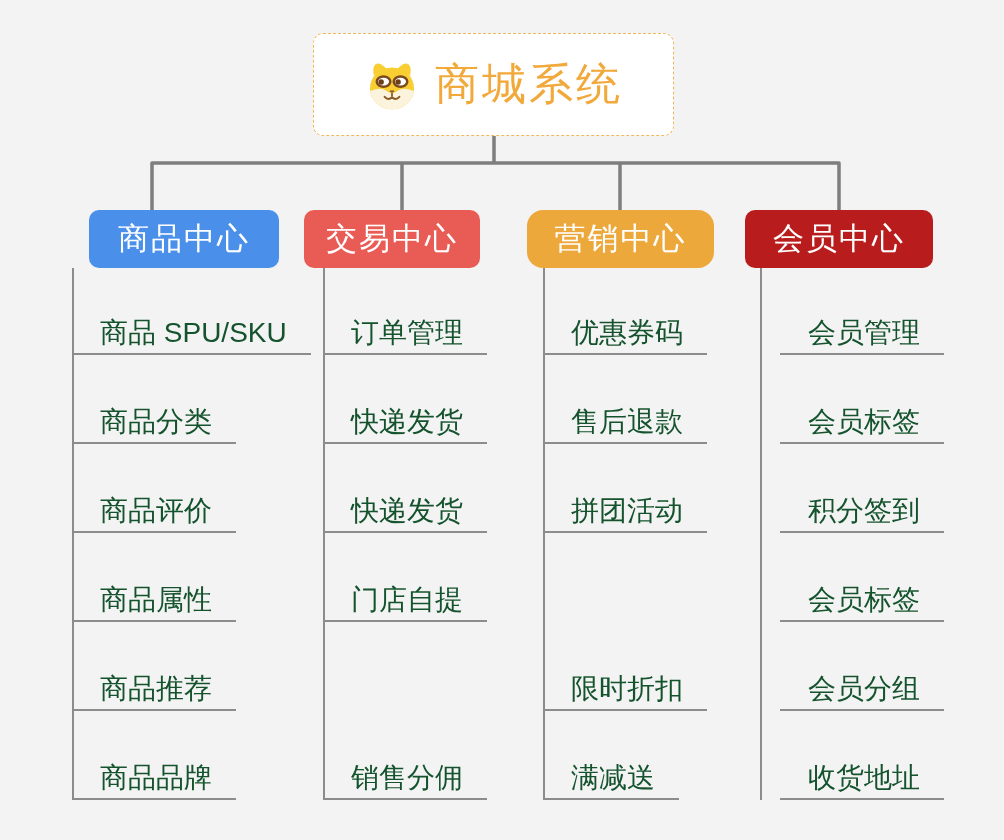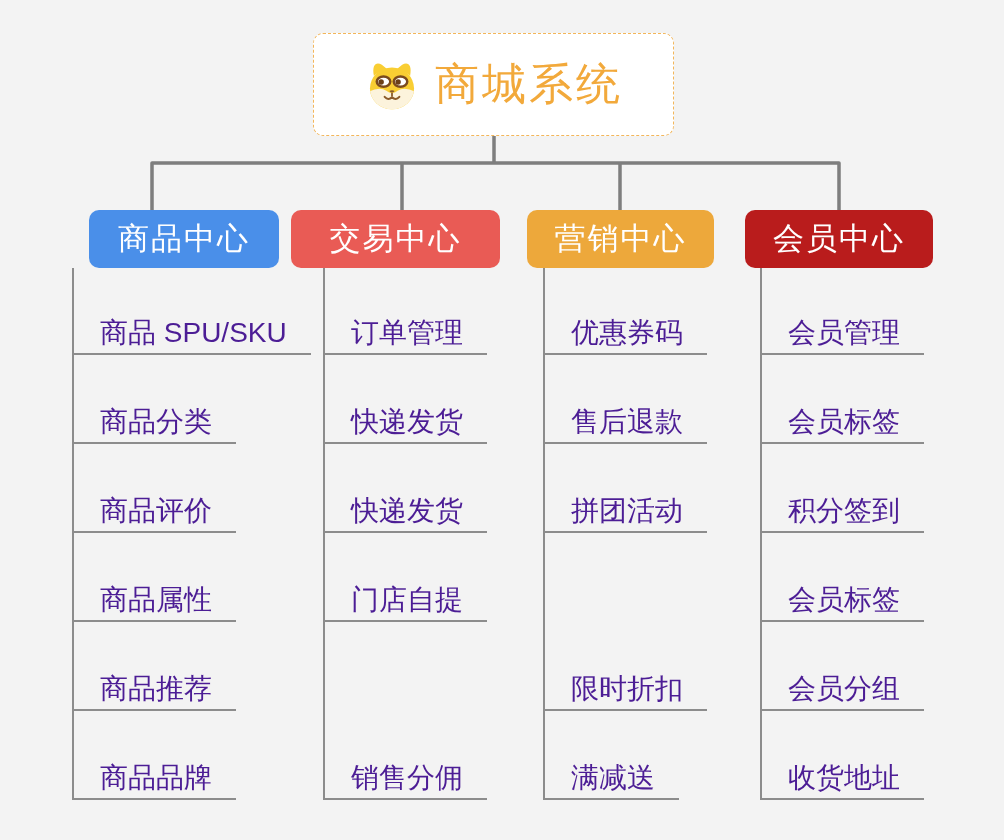--- a/index.html
+++ b/index.html
@@ -46,42 +46,42 @@
     border-radius:10px;
     color:#ffffff;
     font-size:31px;
     letter-spacing:2px;
     display:flex;
     align-items:center;
     justify-content:center;
     white-space:nowrap;
   }
   .b1{left:57px;width:190px;margin-left:32px;}
-  .b2{left:291px;width:209px;}
+  .b2{left:304px;width:176px;}
   .b3{left:527px;width:187px;}
   .b4{left:745px;width:188px;}
   
   .colline{
     position:absolute;
     top:268px;
     width:2px;height:532px;
     background:#8C8C8C;
   }
   .l1{left:72px;} .l2{left:323px;} .l3{left:543px;} .l4{left:760px;}
   
   .child{
     position:absolute;
     height:40px;line-height:40px;
     border-bottom:2px solid #8C8C8C;
     padding:0 24px 0 28px;
     font-size:28px;
-    color:#4c1d95;
+    color:#14532d;
     white-space:nowrap;
   }
-  .c1{left:72px;} .c2{left:323px;} .c3{left:543px;} .c4{left:760px;}
+  .c1{left:72px;} .c2{left:323px;} .c3{left:543px;} .c4{left:780px;}
   .r0{top:313px;} .r1{top:402px;} .r2{top:491px;}
   .r3{top:580px;} .r4{top:669px;} .r5{top:758px;}
 </style>
 </head>
 <body>
 
 <div class="canvas">
 
   <svg class="connectors" width="1004" height="840">
     <path d="M494,136 L494,163" fill="none" stroke="#7E7E7E" stroke-width="3.5"></path>
@@ -117,21 +117,21 @@
         <path d="M24,30 L24,33" stroke="#8A5A2A" stroke-width="1.6" fill="none"></path>
 
         <path d="M17.5,33.5 Q20.7,37 24,33.8 Q27.3,37 30.5,33.5" stroke="#8A5A2A" stroke-width="1.8" fill="none" stroke-linecap="round"></path>
       </svg>
     </span>
     <span class="root-title">商城系统</span>
   </div>
 
   <div class="branch b1" style="background: rgb(74, 143, 233);">商品中心</div>
   <div class="branch b2" style="background: rgb(233, 91, 85);">交易中心</div>
-  <div class="branch b3" style="background: rgb(237, 168, 59);">营销中心</div>
+  <div class="branch b3" style="background: rgb(237, 168, 59); border-radius: 16px;">营销中心</div>
   <div class="branch b4" style="background: #b91c1c;">会员中心</div>
 
   <div class="colline l1"></div>
   <div class="colline l2"></div>
   <div class="colline l3"></div>
   <div class="colline l4"></div>
 
   <div class="child c1 r0">商品 SPU/SKU</div>
   <div class="child c1 r1">商品分类</div>
   <div class="child c1 r2">商品评价</div>

